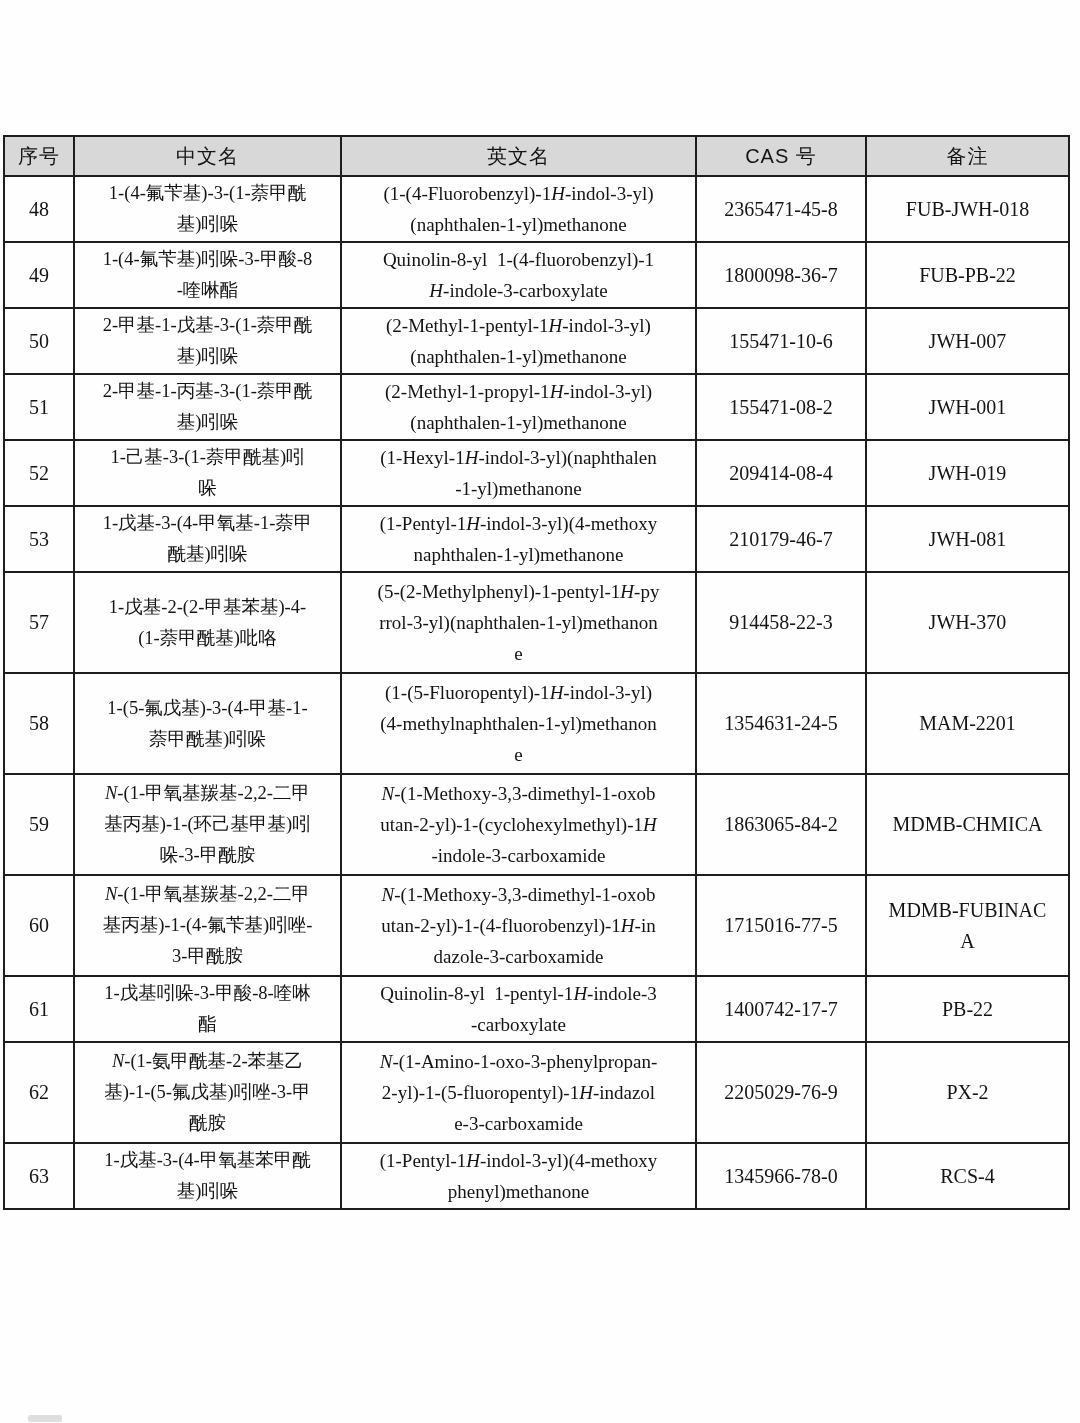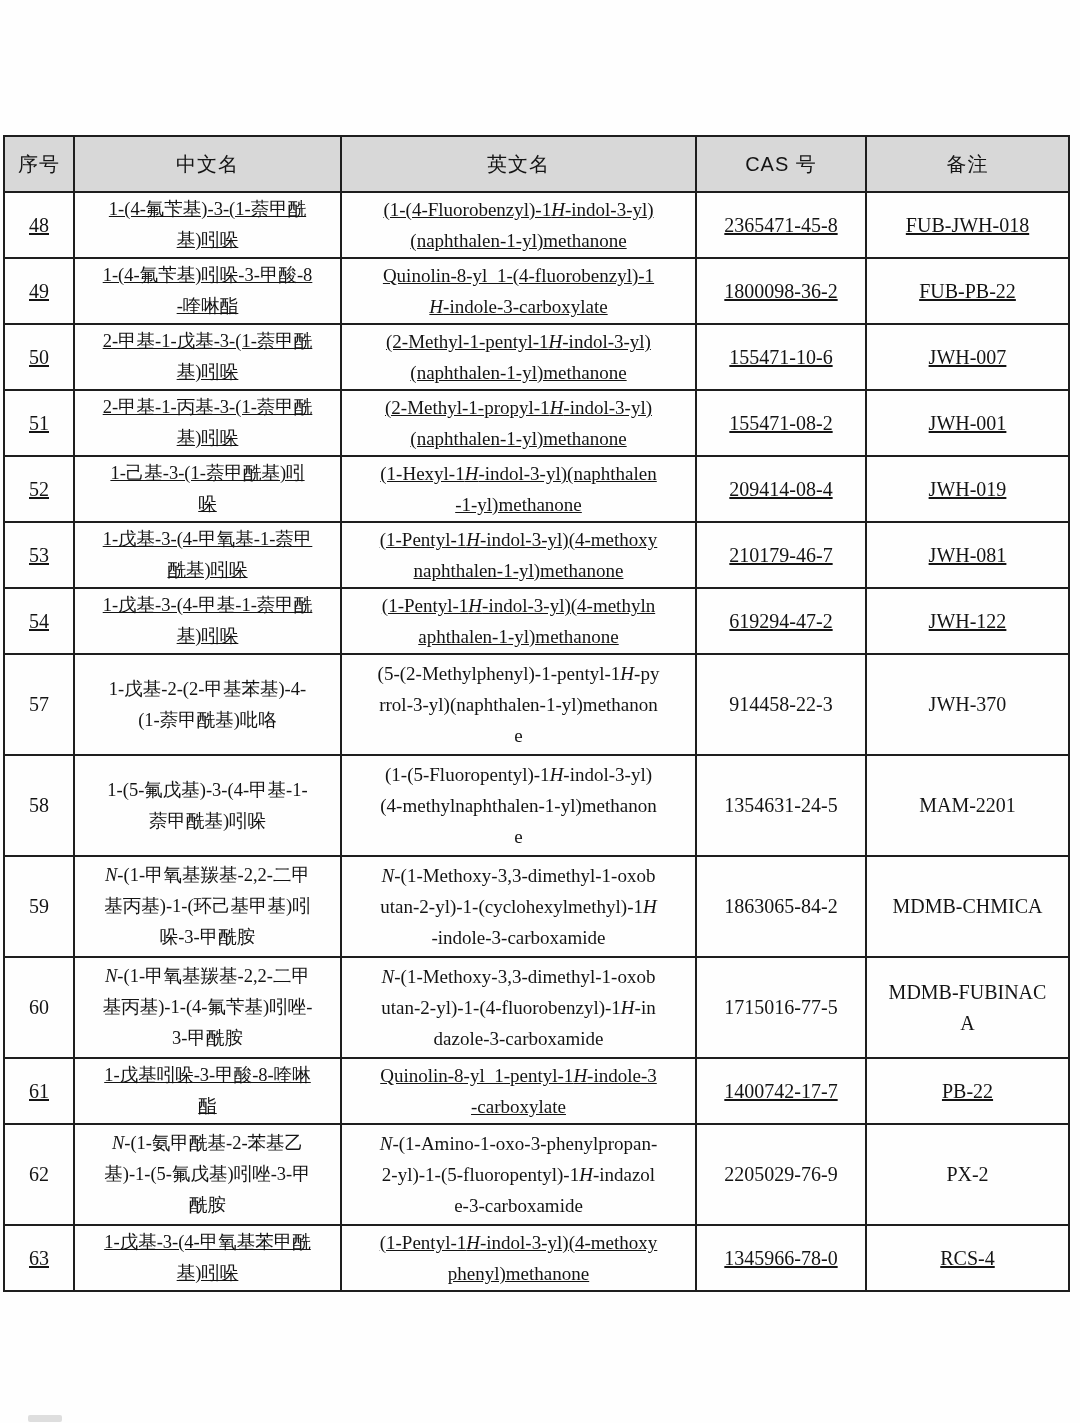--- a/index.html
+++ b/index.html
@@ -26,28 +26,28 @@
     border-collapse: collapse;
     table-layout: fixed;
   }
   table.substances th,
   table.substances td {
     border: 2px solid var(--border);
     text-align: center;
     vertical-align: middle;
     overflow: hidden;
   }
-  thead tr { height: 56px; background: var(--header-bg); }
+  thead tr { height: 40px; background: var(--header-bg); }
   thead th {
     font-family: "Liberation Sans", "DejaVu Sans", sans-serif;
     font-weight: 500;
     font-size: 20px;
     letter-spacing: 1px;
   }
-  tbody tr.h2 { height: 59px; text-decoration: underline; }
+  tbody tr.h2 { height: 59px; }
   tbody tr.h3 { height: 101px; }
   td.c-no  { font-size: 20px; }
   td.c-cn  {
     font-size: 18.5px;
     line-height: 31px;
     white-space: pre-line;
     overflow-wrap: break-word;
     padding: 1px 2px;
     margin-top: 48px;
   }
@@ -108,21 +108,21 @@
 (naphthalen-1-yl)methanone</td>
     <td class="c-cas">2365471-45-8</td>
     <td class="c-note">FUB-JWH-018</td>
   </tr>
         <tr class="h2">
     <td class="c-no">49</td>
     <td class="c-cn">1-(4-氟苄基)吲哚-3-甲酸-8
 -喹啉酯</td>
     <td class="c-en">Quinolin-8-yl&nbsp;&nbsp;1-(4-fluorobenzyl)-1
 <i>H</i>-indole-3-carboxylate</td>
-    <td class="c-cas">1800098-36-2</td>
+    <td class="c-cas">1800098-36-7</td>
     <td class="c-note">FUB-PB-22</td>
   </tr>
         <tr class="h2">
     <td class="c-no">50</td>
     <td class="c-cn">2-甲基-1-戊基-3-(1-萘甲酰
 基)吲哚</td>
     <td class="c-en">(2-Methyl-1-pentyl-1<i>H</i>-indol-3-yl)
 (naphthalen-1-yl)methanone</td>
     <td class="c-cas">155471-10-6</td>
     <td class="c-note">JWH-007</td>
@@ -146,29 +146,20 @@
     <td class="c-note">JWH-019</td>
   </tr>
         <tr class="h2">
     <td class="c-no">53</td>
     <td class="c-cn">1-戊基-3-(4-甲氧基-1-萘甲
 酰基)吲哚</td>
     <td class="c-en">(1-Pentyl-1<i>H</i>-indol-3-yl)(4-methoxy
 naphthalen-1-yl)methanone</td>
     <td class="c-cas">210179-46-7</td>
     <td class="c-note">JWH-081</td>
-  </tr>
-        <tr class="h2">
-    <td class="c-no">54</td>
-    <td class="c-cn">1-戊基-3-(4-甲基-1-萘甲酰
-基)吲哚</td>
-    <td class="c-en">(1-Pentyl-1<i>H</i>-indol-3-yl)(4-methyln
-aphthalen-1-yl)methanone</td>
-    <td class="c-cas">619294-47-2</td>
-    <td class="c-note">JWH-122</td>
   </tr>
         <tr class="h3">
     <td class="c-no">57</td>
     <td class="c-cn">1-戊基-2-(2-甲基苯基)-4-
 (1-萘甲酰基)吡咯</td>
     <td class="c-en">(5-(2-Methylphenyl)-1-pentyl-1<i>H</i>-py
 rrol-3-yl)(naphthalen-1-yl)methanon
 e</td>
     <td class="c-cas">914458-22-3</td>
     <td class="c-note">JWH-370</td>

